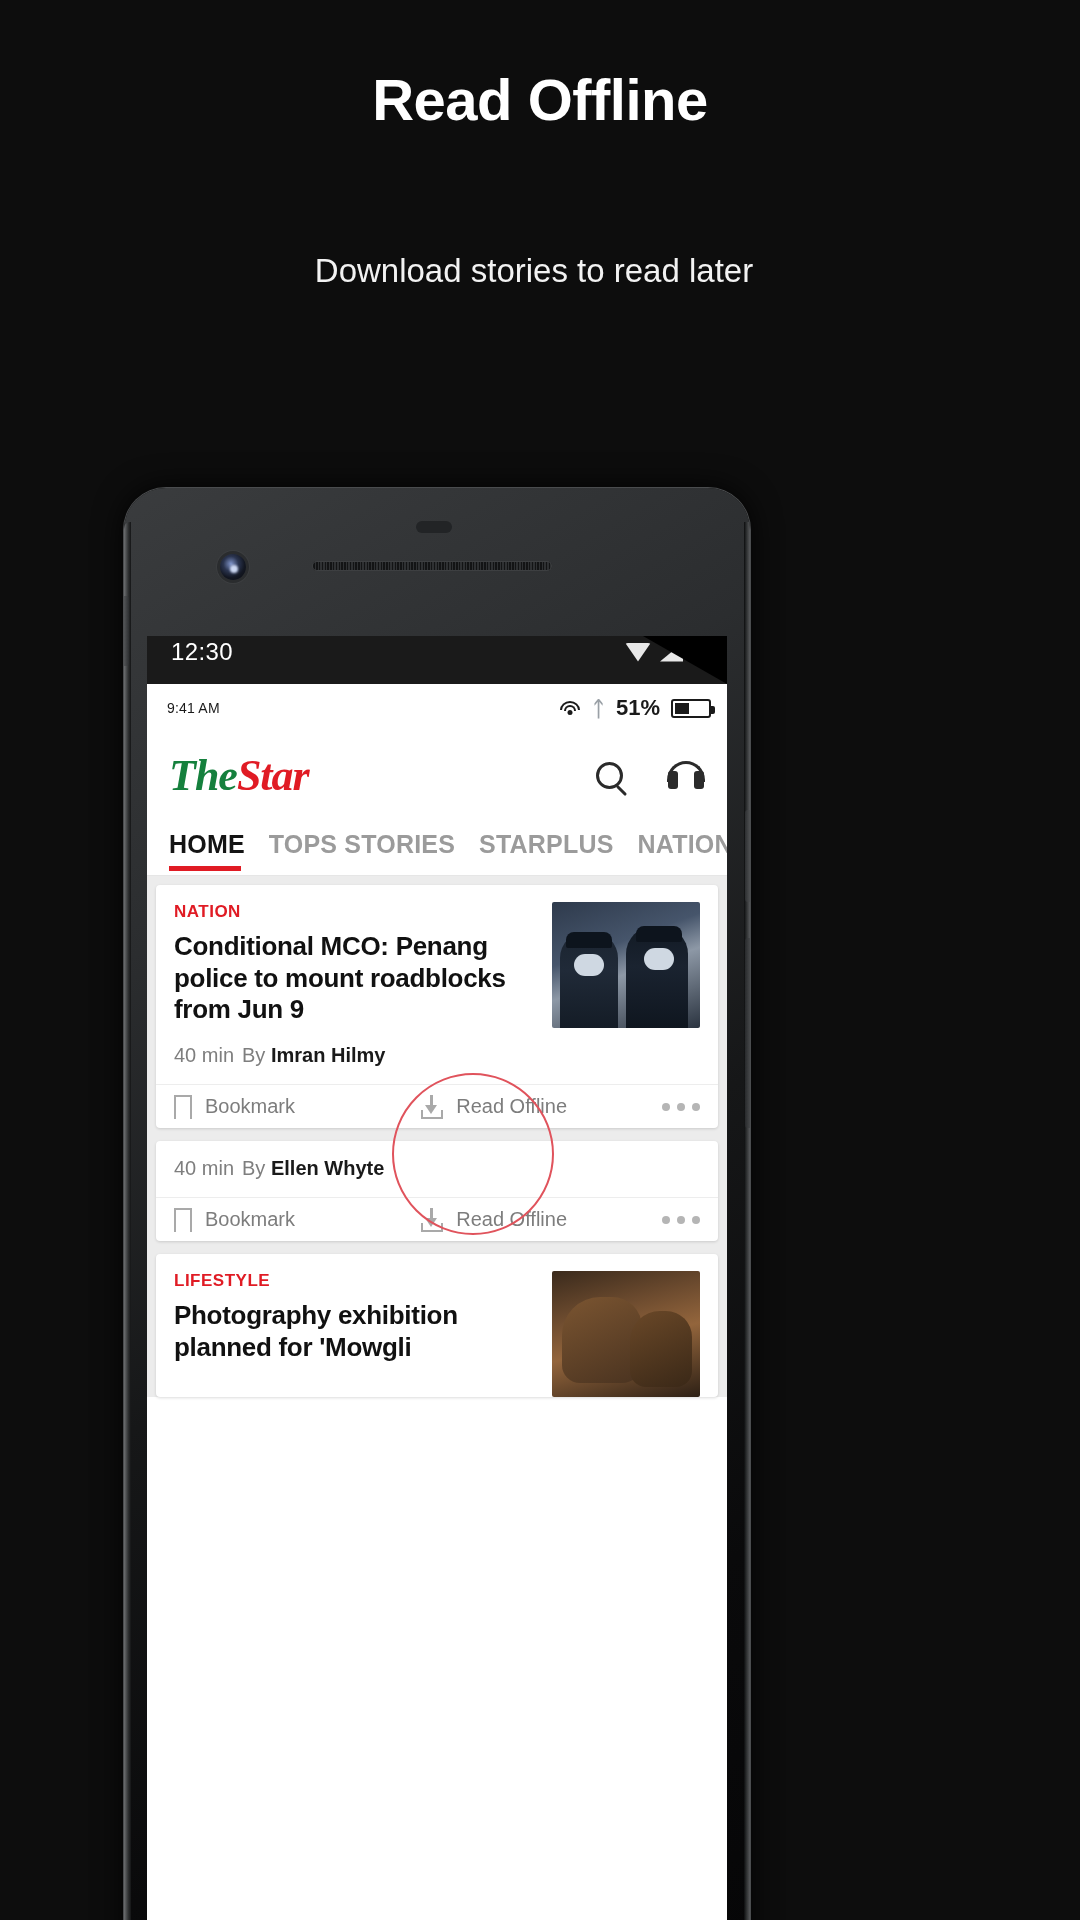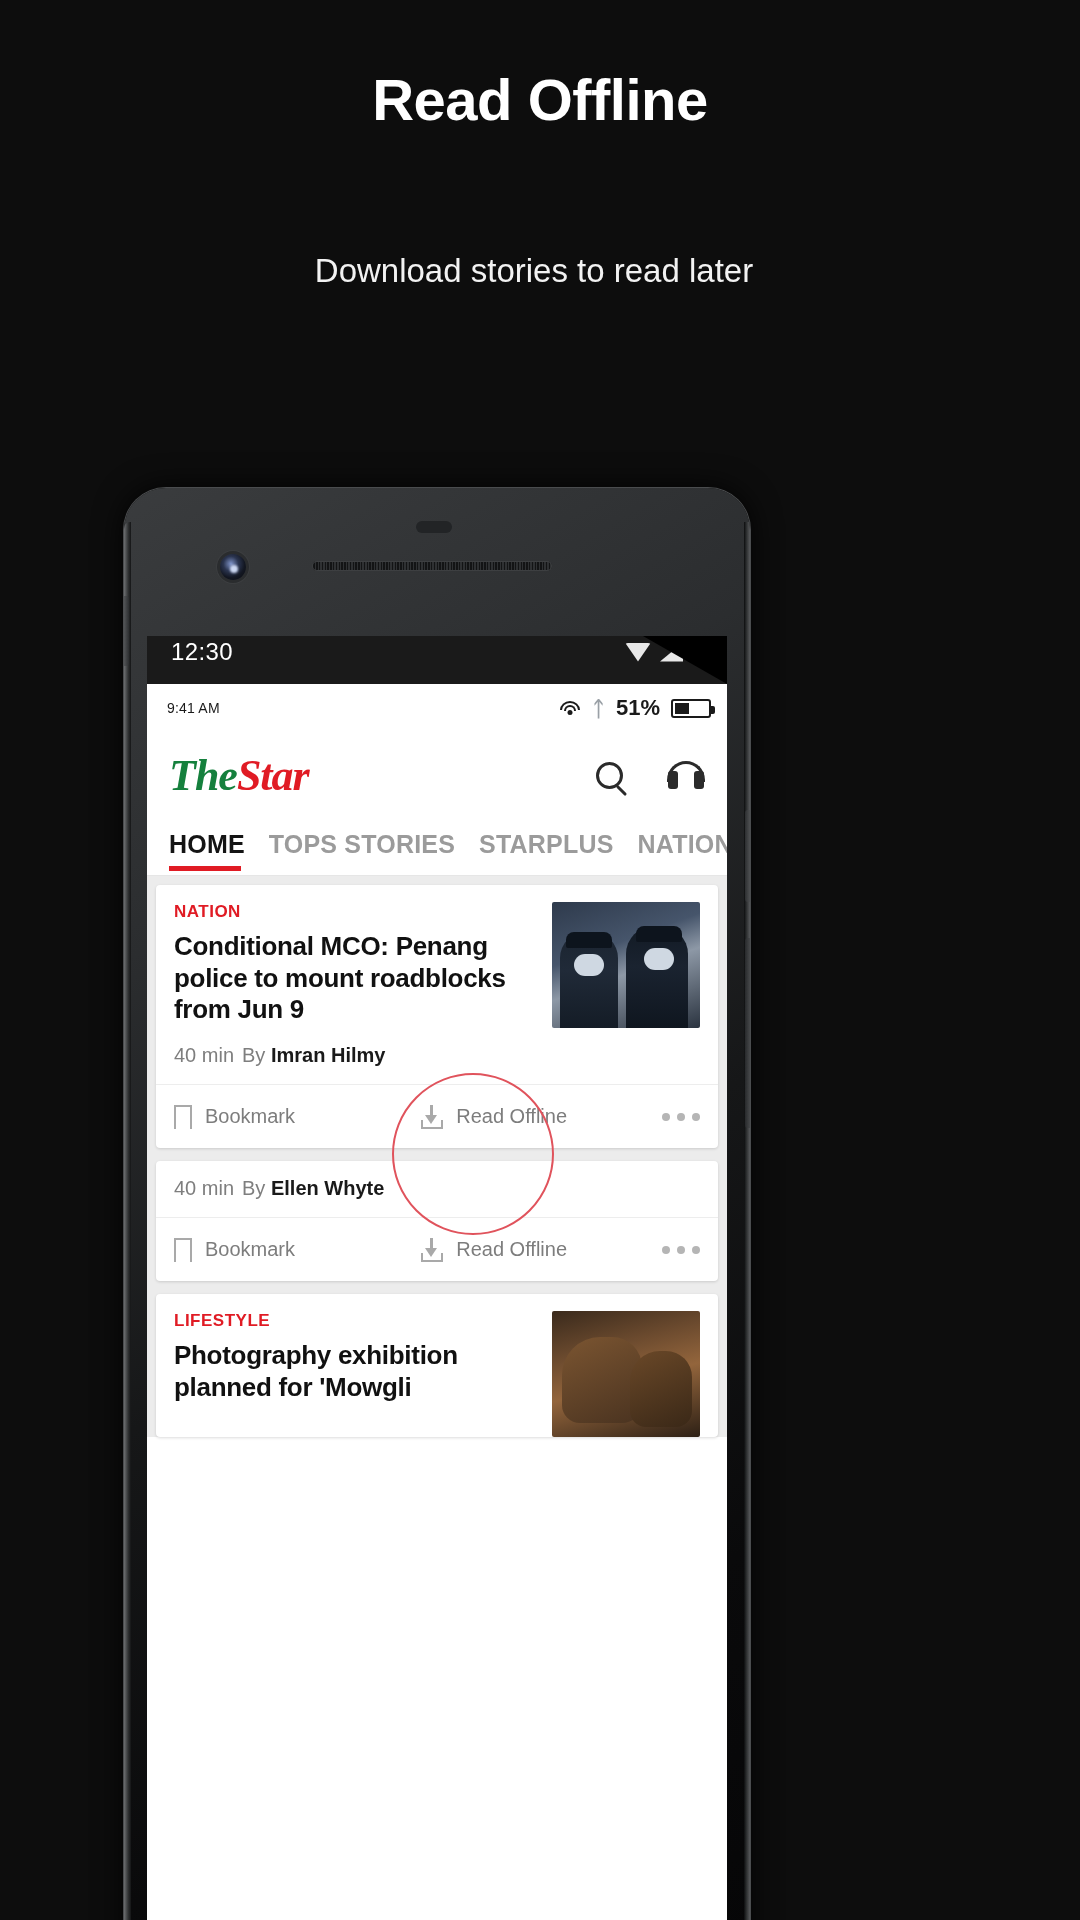--- a/index.html
+++ b/index.html
@@ -294,21 +294,21 @@
   .byline{
     padding:16px 18px 17px 18px;
     font-size:20px; color:#8a8a8a;
   }
   .byline .min{ color:#7e7e7e; }
   .byline .by{ color:#7e7e7e; margin-left:8px; }
   .byline .author{ color:#1a1a1a; font-weight:bold; }
 
   .actions{
     border-top:1px solid #ededed;
-    height:64px; display:flex; align-items:center;
+    height:44px; display:flex; align-items:center;
     padding:0 18px;
   }
   .act{
     display:flex; align-items:center; gap:13px;
     font-size:20px; color:#7d7d7d;
   }
   .act.bm{ width:47%; }
   .act.ro{ flex:1; }
   .ic-bookmark{
     width:18px; height:24px; border:2.4px solid #a9a9a9;

